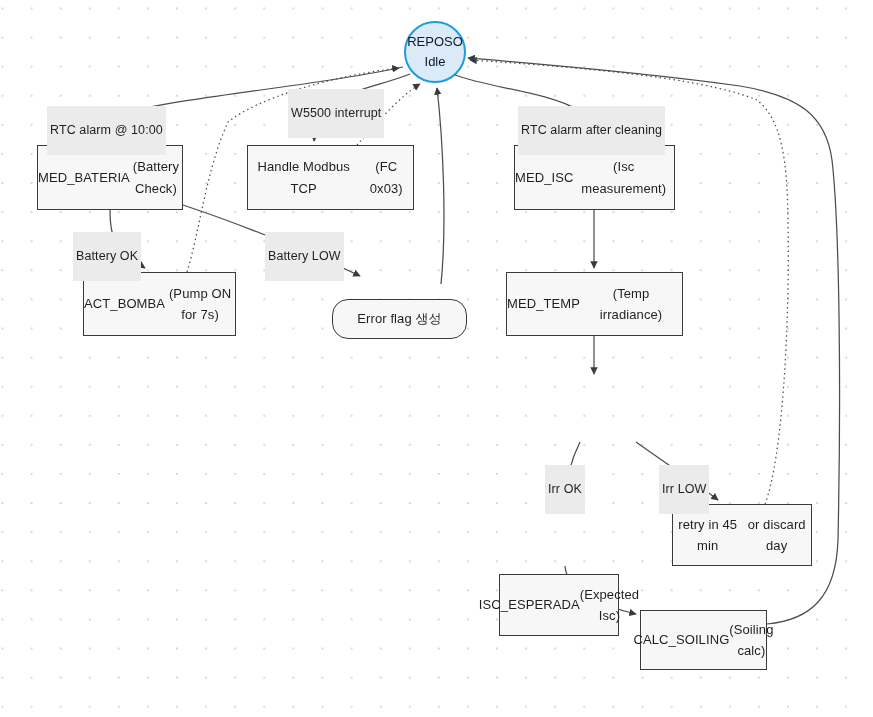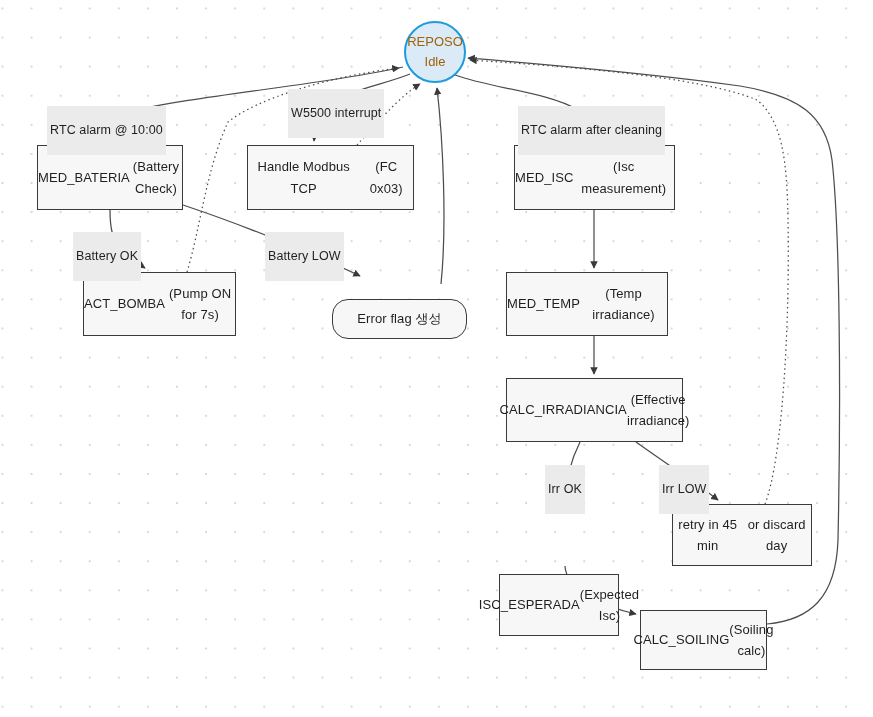--- a/index.html
+++ b/index.html
@@ -44,21 +44,21 @@
   .start-node {
     position: absolute;
     box-sizing: border-box;
     border-radius: 50%;
     background: #daebf7;
     border: 2.6px solid #1c9bdd;
     display: flex;
     flex-direction: column;
     align-items: center;
     justify-content: center;
-    color: #a16207;
+    color: #0f172a;
     font-size: 13px;
     line-height: 1.55;
     text-align: center;
   }
   .edge-label {
     position: absolute;
     background: #ebebeb;
     color: #1f1f1f;
     font-size: 12.5px;
     line-height: 1.2;
@@ -138,29 +138,25 @@
 
   <div class="node" style="left:83px; top:272px; width:153px; height:64px;">
     <span>ACT_BOMBA</span>
     <span class="ln2">(Pump ON for 7s)</span>
   </div>
 
   <div class="node" style="left:332px; top:299px; width:135px; height:40px;border-radius:16px;">
     <span>Error flag 생성</span>
   </div>
 
-  <div class="node" style="left:506px; top:272px; width:162px; height:64px;">
+  <div class="node" style="left:506px; top:272px; width:177px; height:64px;">
     <span>MED_TEMP</span>
     <span class="ln2">(Temp irradiance)</span>
   </div>
 
-  <div class="node" style="left:506px; top:378px; width:177px; height:64px;">
-    <span>CALC_IRRADIANCIA</span>
-    <span class="ln2">(Effective irradiance)</span>
-  </div>
 
   <div class="node" style="left:499px; top:532px; width:120px; height:62px;margin-top:42px;">
     <span>ISC_ESPERADA</span>
     <span class="ln2">(Expected Isc)</span>
   </div>
 
   <div class="node" style="left:672px; top:504px; width:140px; height:62px;">
     <span>retry in 45 min</span>
     <span class="ln2">or discard day</span>
   </div>

